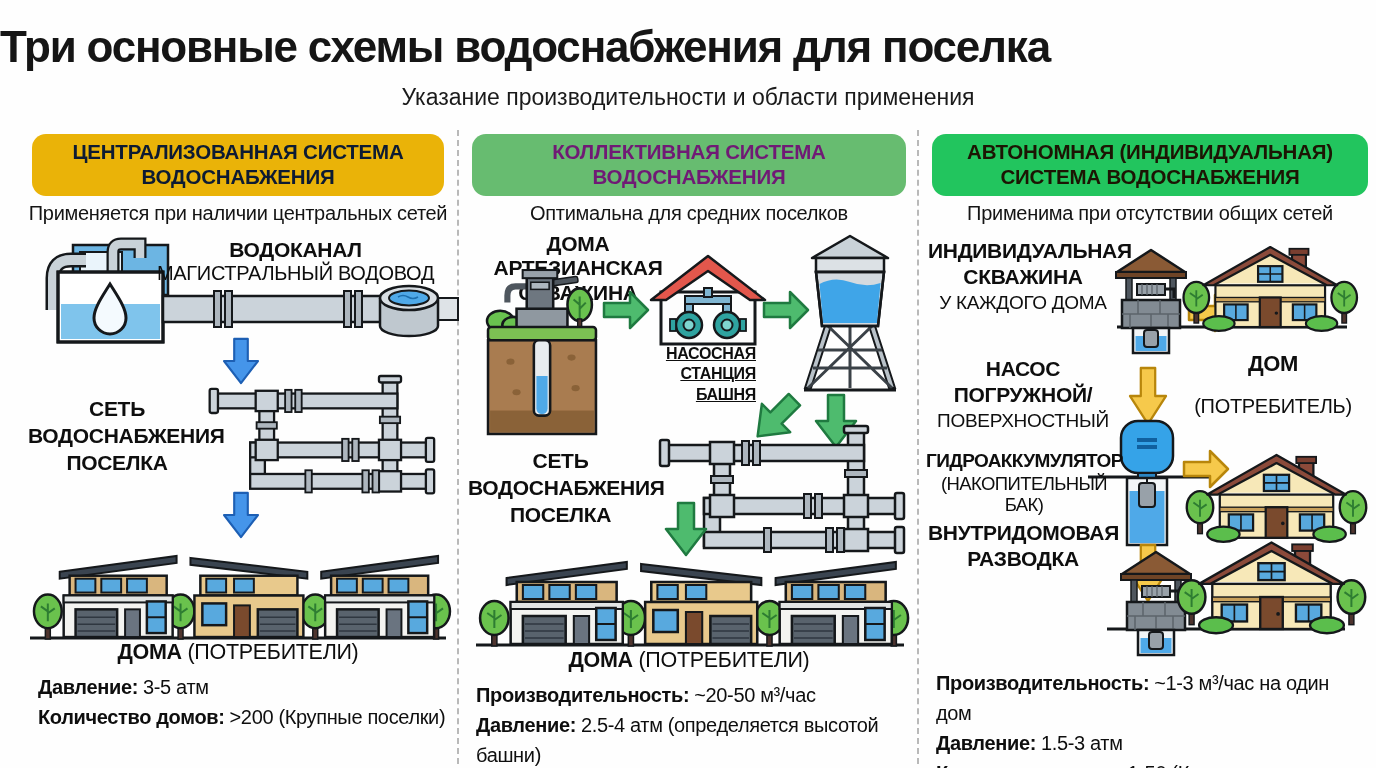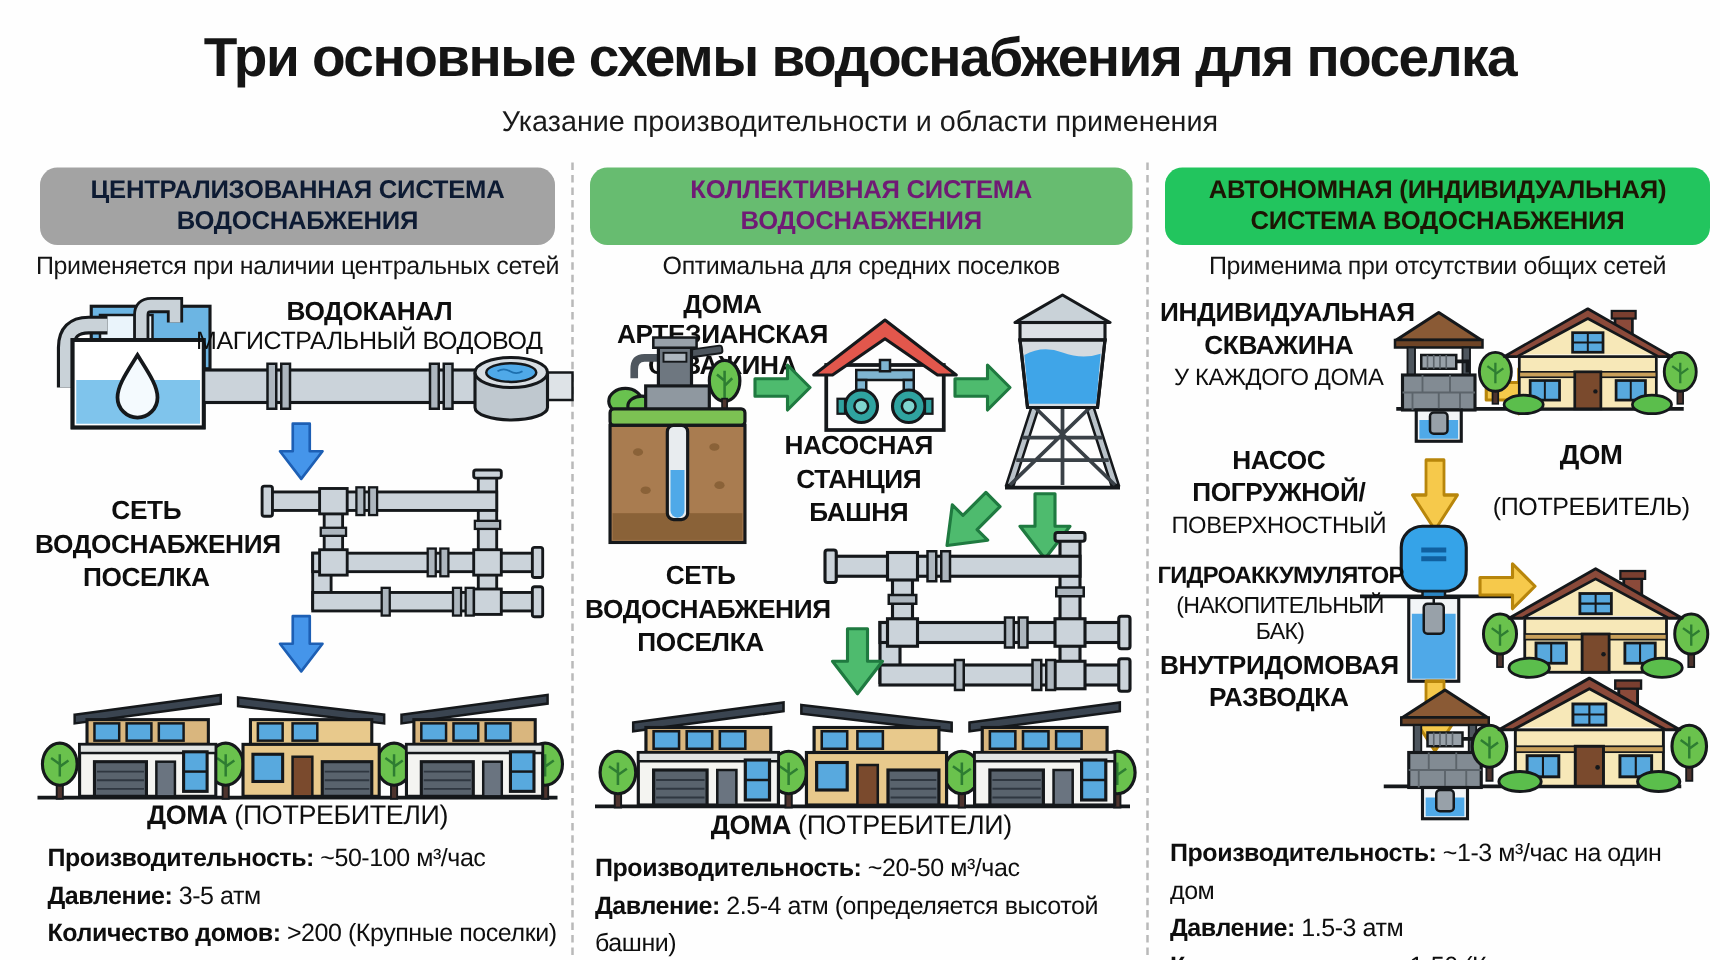--- a/index.html
+++ b/index.html
@@ -1,31 +1,31 @@
 <!DOCTYPE html>
 <html><head>
 <meta charset="utf-8">
 <style>
   html,body{margin:0;padding:0;background:#ffffff;}
   #canvas{position:relative;width:1376px;height:768px;background:#fefefe;overflow:hidden;
           font-family:"Liberation Sans","DejaVu Sans",sans-serif;color:#0e0e0e;}
   .abs{position:absolute;}
-  #title{position:absolute;top:22px;left:0;width:1376px;text-align:center;
+  #title{position:absolute;top:22px;left:0;width:1376px;text-align:left;
          font-size:44px;font-weight:bold;letter-spacing:-1.2px;color:#151515;}
   #subtitle{position:absolute;top:84px;left:0;width:1376px;text-align:center;
          font-size:23px;color:#1a1a1a;}
   .col{position:absolute;top:130px;height:638px;}
   #col1{left:28px;width:420px;}
   #col2{left:468px;width:442px;}
   #col3{left:928px;width:444px;}
   .sep{position:absolute;top:130px;height:634px;width:0;border-left:2px dashed #b9b9b9;}
   .hdr{position:absolute;left:4px;right:4px;top:4px;height:62px;border-radius:14px;
        display:flex;align-items:center;justify-content:center;text-align:center;
        font-weight:bold;font-size:20.5px;line-height:1.2;letter-spacing:-0.2px;padding:0 12px;box-sizing:border-box;}
-  .hdr-blue{background:#a3a3a3;color:#0d1b33;}
+  .hdr-blue{background:#eab308;color:#0d1b33;}
   .hdr-green{background:#67bc70;color:#701a75;}
   .hdr-yellow{background:#22c55e;color:#1c1503;}
   .tag{position:absolute;top:72px;left:0;right:0;text-align:center;font-size:20px;color:#141414;letter-spacing:-0.3px;}
   .lbl{position:absolute;text-align:center;white-space:pre-line;line-height:1.16;letter-spacing:-0.3px;}
   .b{font-weight:bold;}
   .stats{position:absolute;font-size:20px;line-height:1.5;letter-spacing:-0.35px;}
   .stats .v{margin-left:5px;}
   .stat-line{white-space:normal;}
   
   svg{overflow:visible;}
@@ -272,21 +272,20 @@
         </g>
       </svg>
 
     <svg class="abs" style="left:2px;top:420px;" width="416" height="91" viewBox="0 0 420 92" preserveAspectRatio="none">
         <use href="#g-houses"></use>
       </svg>
 
     <div class="lbl" style="left:0;top:510px;width:420px;font-size:21.5px;"><span class="b">ДОМА</span> <span>(ПОТРЕБИТЕЛИ)</span></div>
 
     <div class="stats" style="left:10px;top:542px;width:410px;">
-      <div class="stat-line"><span class="b">Производительность:</span><span class="v">~50-100 м³/час</span></div>
       <div class="stat-line"><span class="b">Давление:</span><span class="v">3-5 атм</span></div>
       <div class="stat-line"><span class="b">Количество домов:</span><span class="v">&gt;200 (Крупные поселки)</span></div>
     </div>
   </div>
 
   <div id="col2" class="col">
     <div class="hdr hdr-green">КОЛЛЕКТИВНАЯ СИСТЕМА ВОДОСНАБЖЕНИЯ</div>
     <div class="tag">Оптимальна для средних поселков</div>
 
     <div class="lbl b" style="left:0;top:102px;width:220px;font-size:21px;">ДОМА АРТЕЗИАНСКАЯ
@@ -299,21 +298,21 @@
     <svg class="abs" style="left:136px;top:162px;" width="44" height="36" viewBox="0 0 44 36">
         <g class="arw-green">
           <use href="#g-arrow-right"></use>
         </g>
       </svg>
 
     <svg class="abs" style="left:185px;top:124px;" width="110" height="92" viewBox="0 0 110 92">
         <use href="#g-phouse"></use>
       </svg>
 
-    <div class="lbl b" style="left:150px;top:214px;width:138px;font-size:21px;line-height:1.28;text-align:center;">НАСОСНАЯ
+    <div class="lbl b" style="left:150px;top:214px;width:138px;font-size:16px;line-height:1.28;text-align:right;text-decoration:underline;">НАСОСНАЯ
 СТАНЦИЯ
 БАШНЯ</div>
 
     <svg class="abs" style="left:296px;top:162px;" width="44" height="36" viewBox="0 0 44 36">
         <g class="arw-green">
           <use href="#g-arrow-right"></use>
         </g>
       </svg>
 
     <svg class="abs" style="left:336px;top:104px;" width="92" height="162" viewBox="0 0 92 162">

